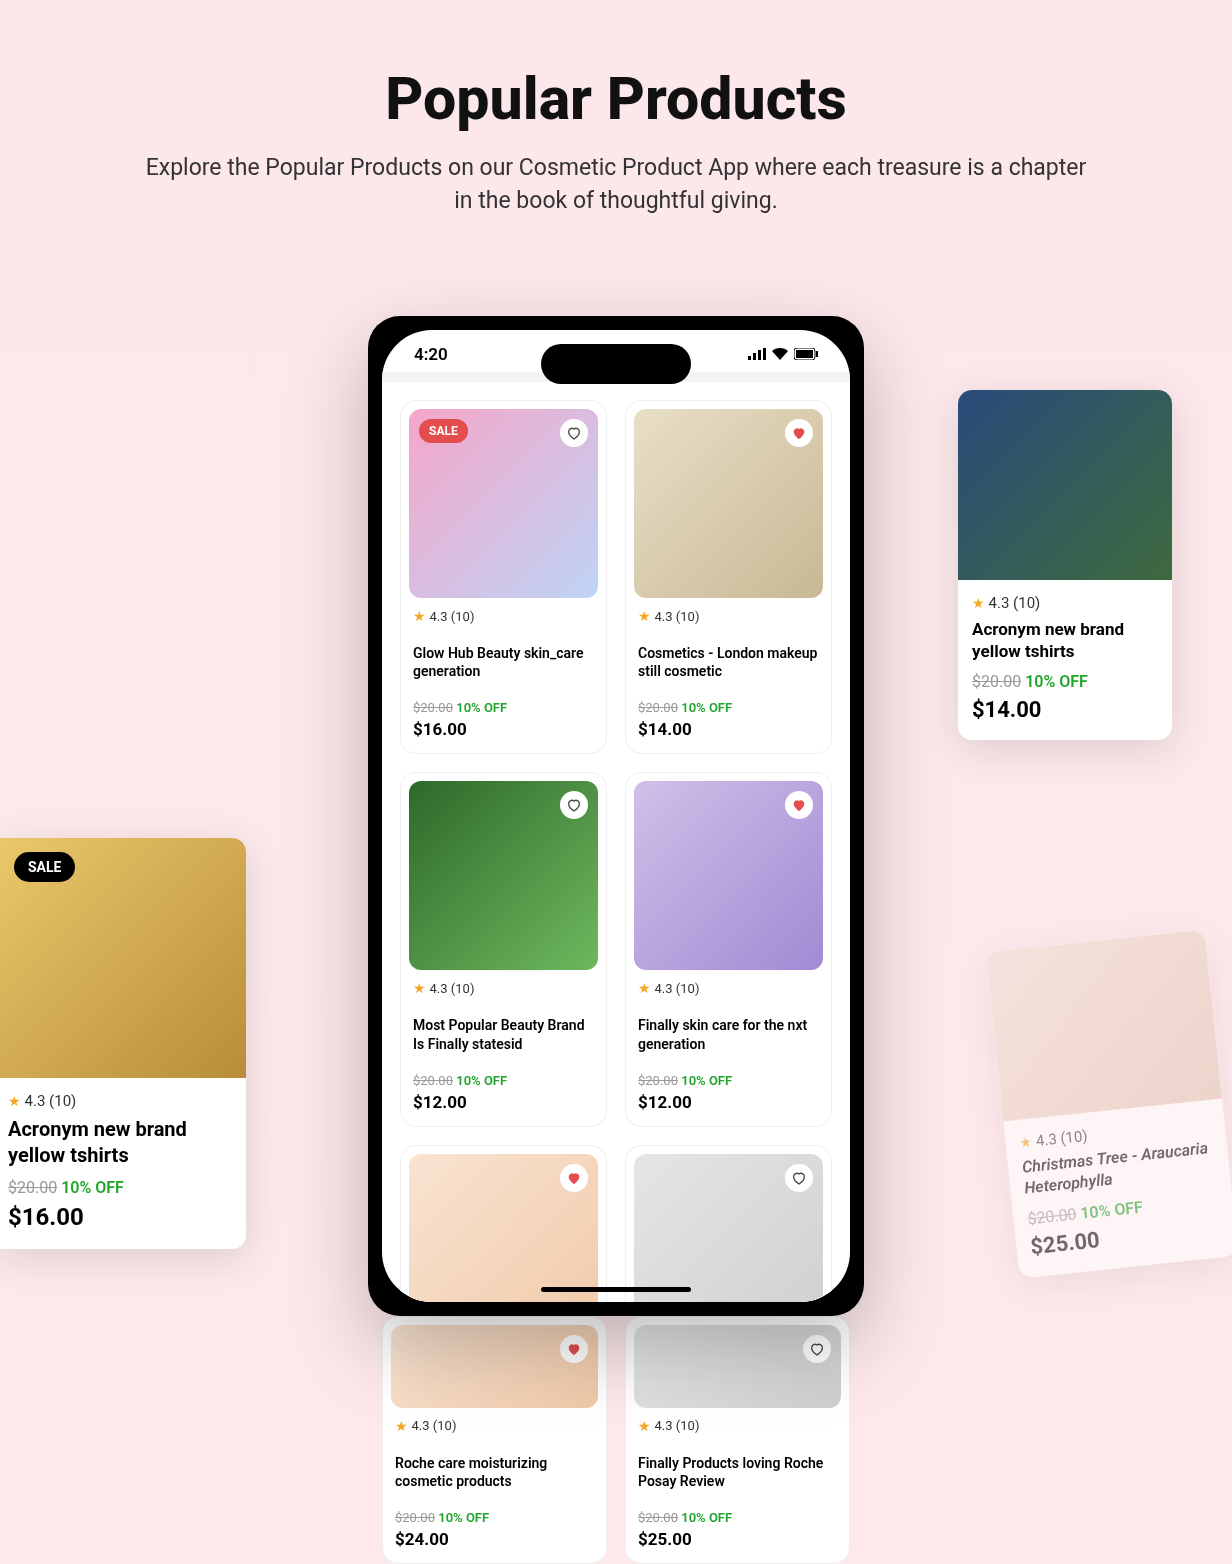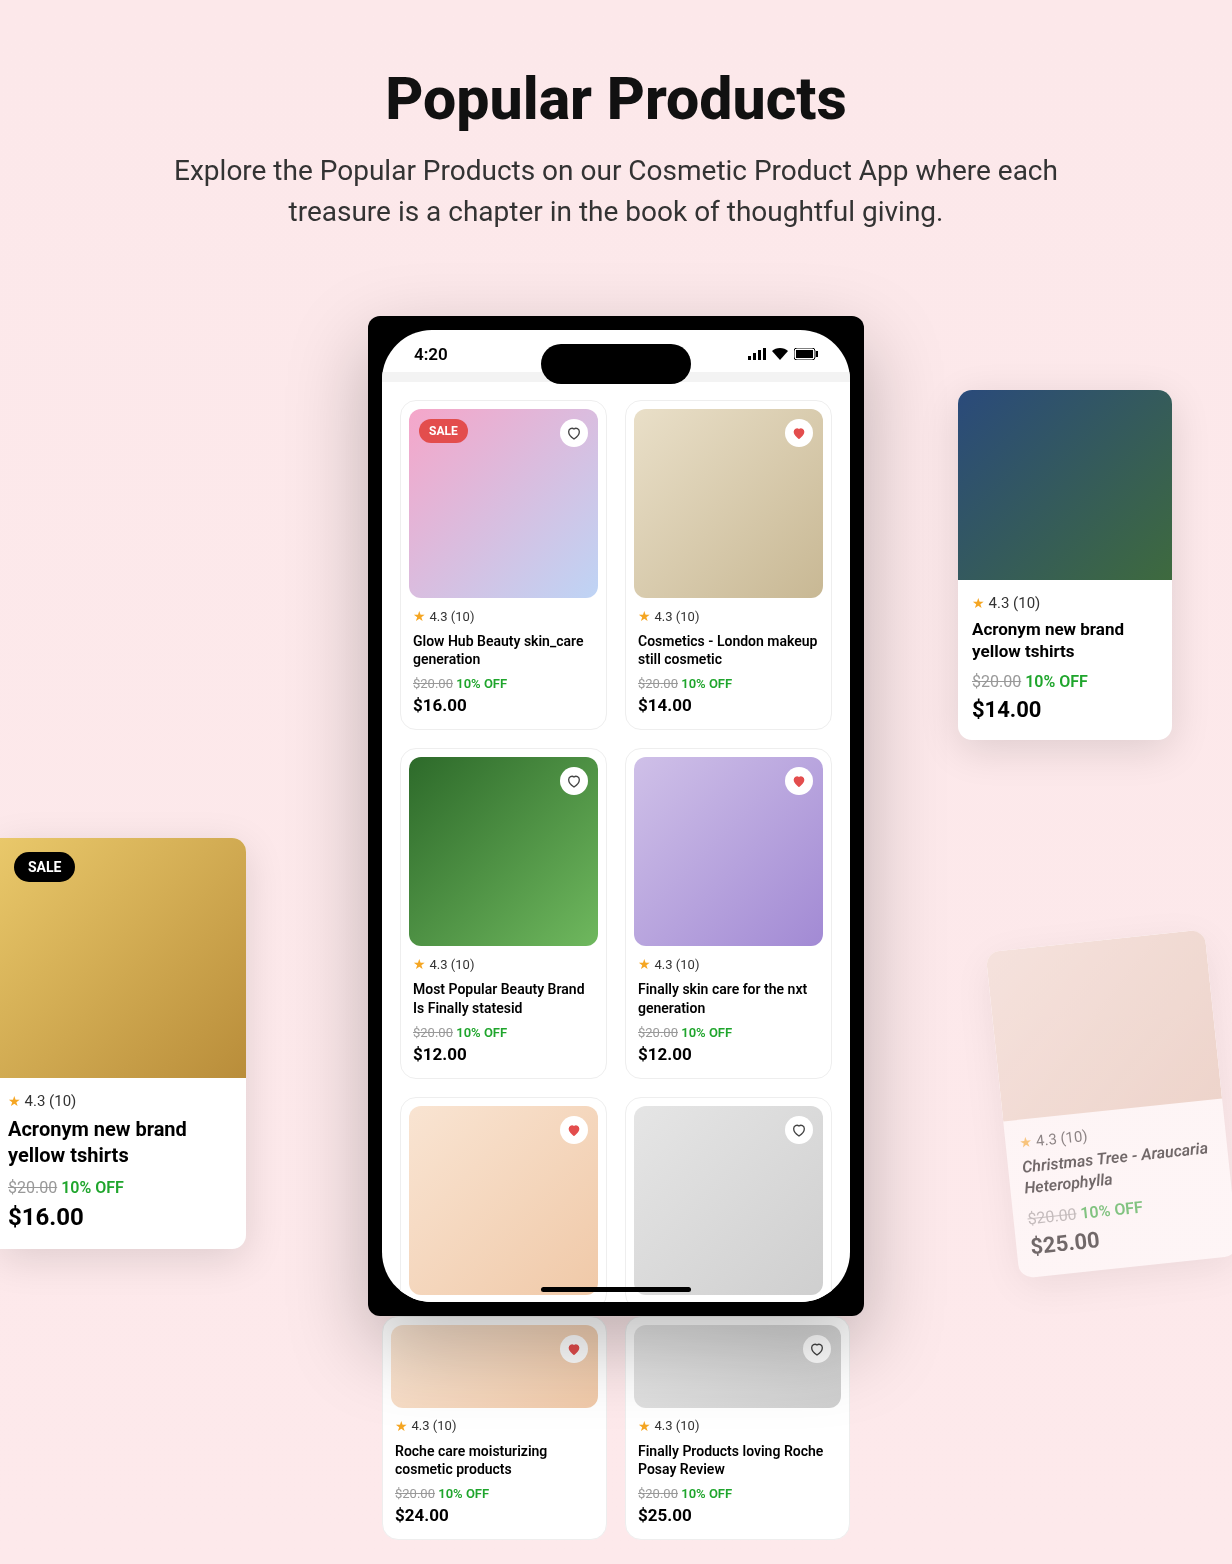--- a/index.html
+++ b/index.html
@@ -14,36 +14,36 @@
   }
   .hero-title {
     text-align: center;
     font-size: 59px;
     font-weight: 800;
     color: #111;
     margin-top: 64px;
   }
   .hero-subtitle {
     text-align: center;
-    font-size: 28px;
+    font-size: 23px;
     color: #333;
     max-width: 960px;
     margin: 18px auto 0;
     line-height: 1.45;
   }
 
   
   .phone {
     position: absolute;
     left: 50%;
     top: 316px;
     transform: translateX(-50%);
     width: 496px;
     height: 1000px;
-    border-radius: 12px;
+    border-radius: 32px;
     background: #000;
     padding: 14px;
     box-shadow: 0 30px 80px rgba(0,0,0,0.25);
     z-index: 20;
   }
   .phone-screen {
     width: 100%;
     height: 100%;
     background: #fff;
     border-radius: 50px;
@@ -132,21 +132,21 @@
     cursor: pointer;
   }
   .rating-row {
     display: flex; align-items: center; gap: 4px;
     font-size: 13px; color: #333;
     margin: 10px 4px 4px;
   }
   .star { color: #f5a623; font-size: 14px; }
   .card-title {
     font-size: 14px; font-weight: 600;
-    margin: 8px 4px; line-height: 1.3;
+    margin: 20px 4px; line-height: 1.3;
   }
   .price-row {
     margin: 6px 4px 2px;
     font-size: 13px;
   }
   .old-price { color: #999; text-decoration: line-through; }
   .discount { color: #1fa52c; font-weight: 600; }
   .price { font-size: 17px; font-weight: 700; margin: 4px 4px 0; }
   .home-indicator {
     position: absolute;

